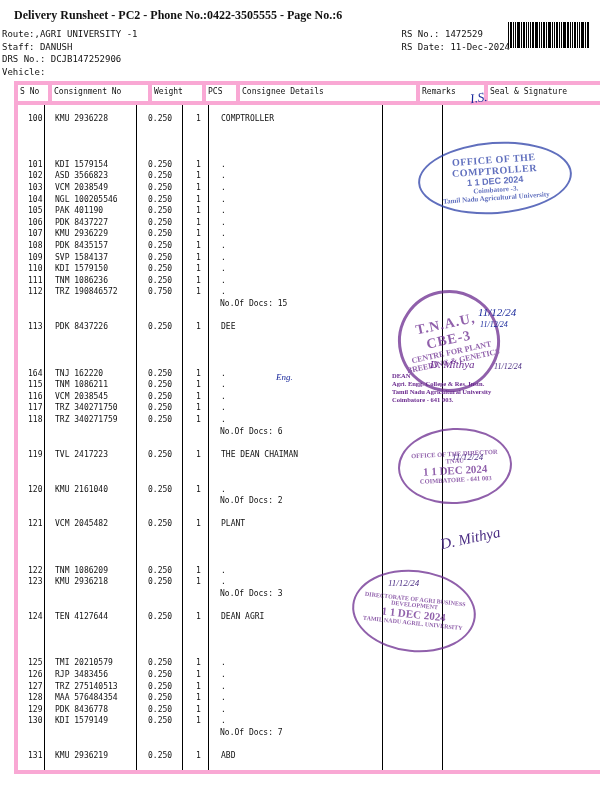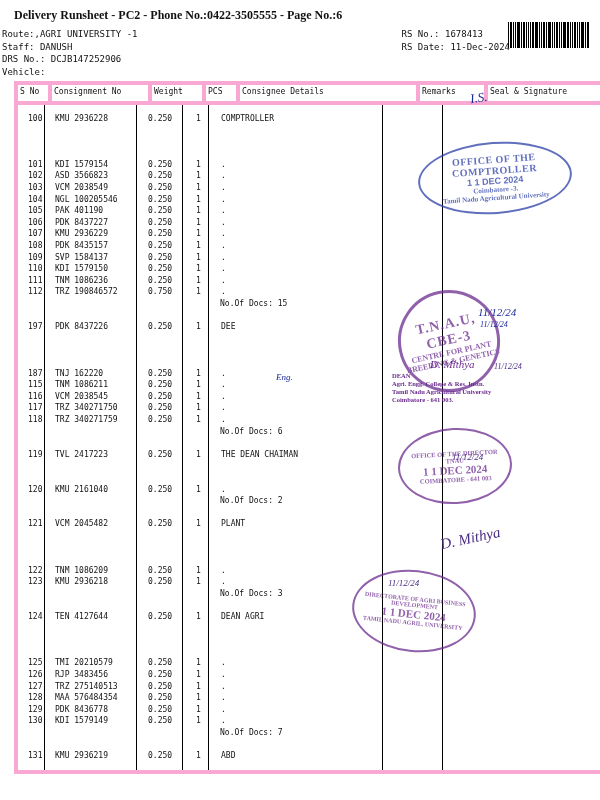--- a/index.html
+++ b/index.html
@@ -234,21 +234,21 @@
     </div>
     <div>
       <span>Vehicle:</span>
       <span></span>
     </div>
   </div>
 
   <div class="meta-right">
     <div>
       <span>RS No.:</span>
-      <span>1678413</span>
+      <span>1472529</span>
     </div>
     <div>
       <span>RS Date:</span>
       <span>11-Dec-2024</span>
     </div>
   </div>
 
   <div class="barcode">
     <div class="bars" id="bars">
         <i style="width: 1px;"></i>
@@ -414,21 +414,21 @@
               </div>
               <div class="docs">No.Of Docs: 15</div>
               <div class="r blank">
                 <div class="sno"></div>
                 <div class="cons"></div>
                 <div class="wt"></div>
                 <div class="pcs"></div>
                 <div class="det"></div>
               </div>
               <div class="r">
-                <div class="sno">197</div>
+                <div class="sno">113</div>
                 <div class="cons">PDK 8437226</div>
                 <div class="wt">0.250</div>
                 <div class="pcs">1</div>
                 <div class="det">DEE</div>
               </div>
               <div class="r blank">
                 <div class="sno"></div>
                 <div class="cons"></div>
                 <div class="wt"></div>
                 <div class="pcs"></div>
@@ -442,21 +442,21 @@
                 <div class="det"></div>
               </div>
               <div class="r blank">
                 <div class="sno"></div>
                 <div class="cons"></div>
                 <div class="wt"></div>
                 <div class="pcs"></div>
                 <div class="det"></div>
               </div>
               <div class="r">
-                <div class="sno">187</div>
+                <div class="sno">164</div>
                 <div class="cons">TNJ 162220</div>
                 <div class="wt">0.250</div>
                 <div class="pcs">1</div>
                 <div class="det">.</div>
               </div>
               <div class="r">
                 <div class="sno">115</div>
                 <div class="cons">TNM 1086211</div>
                 <div class="wt">0.250</div>
                 <div class="pcs">1</div>

